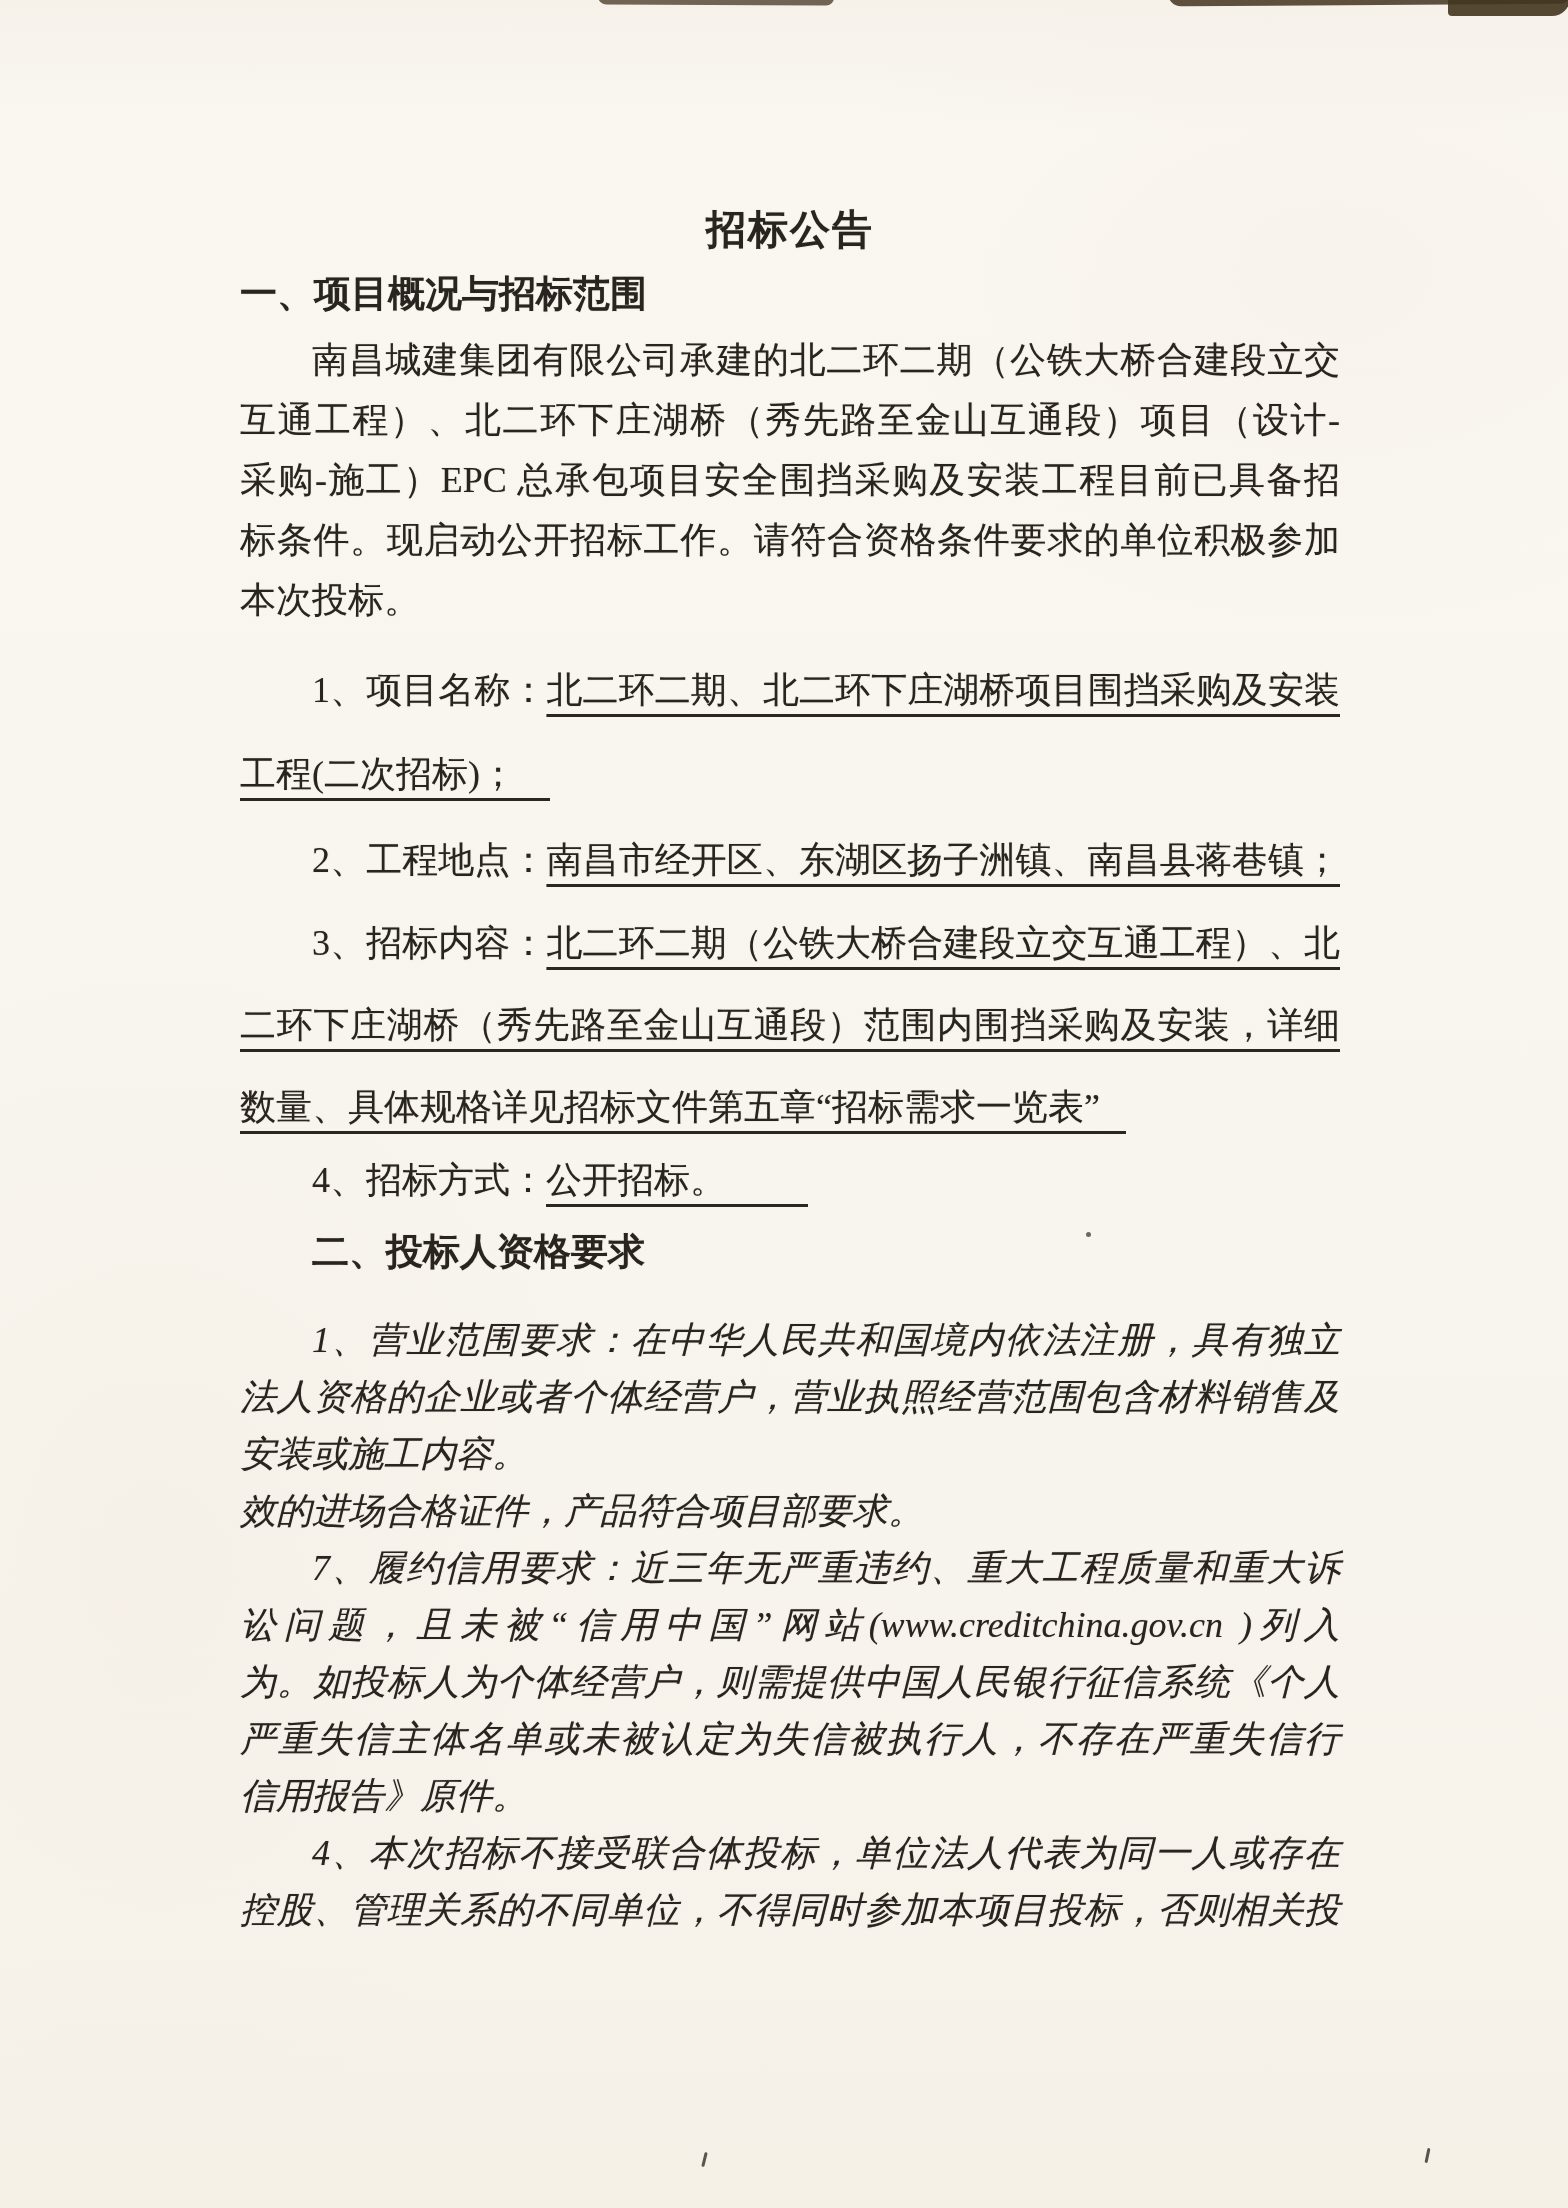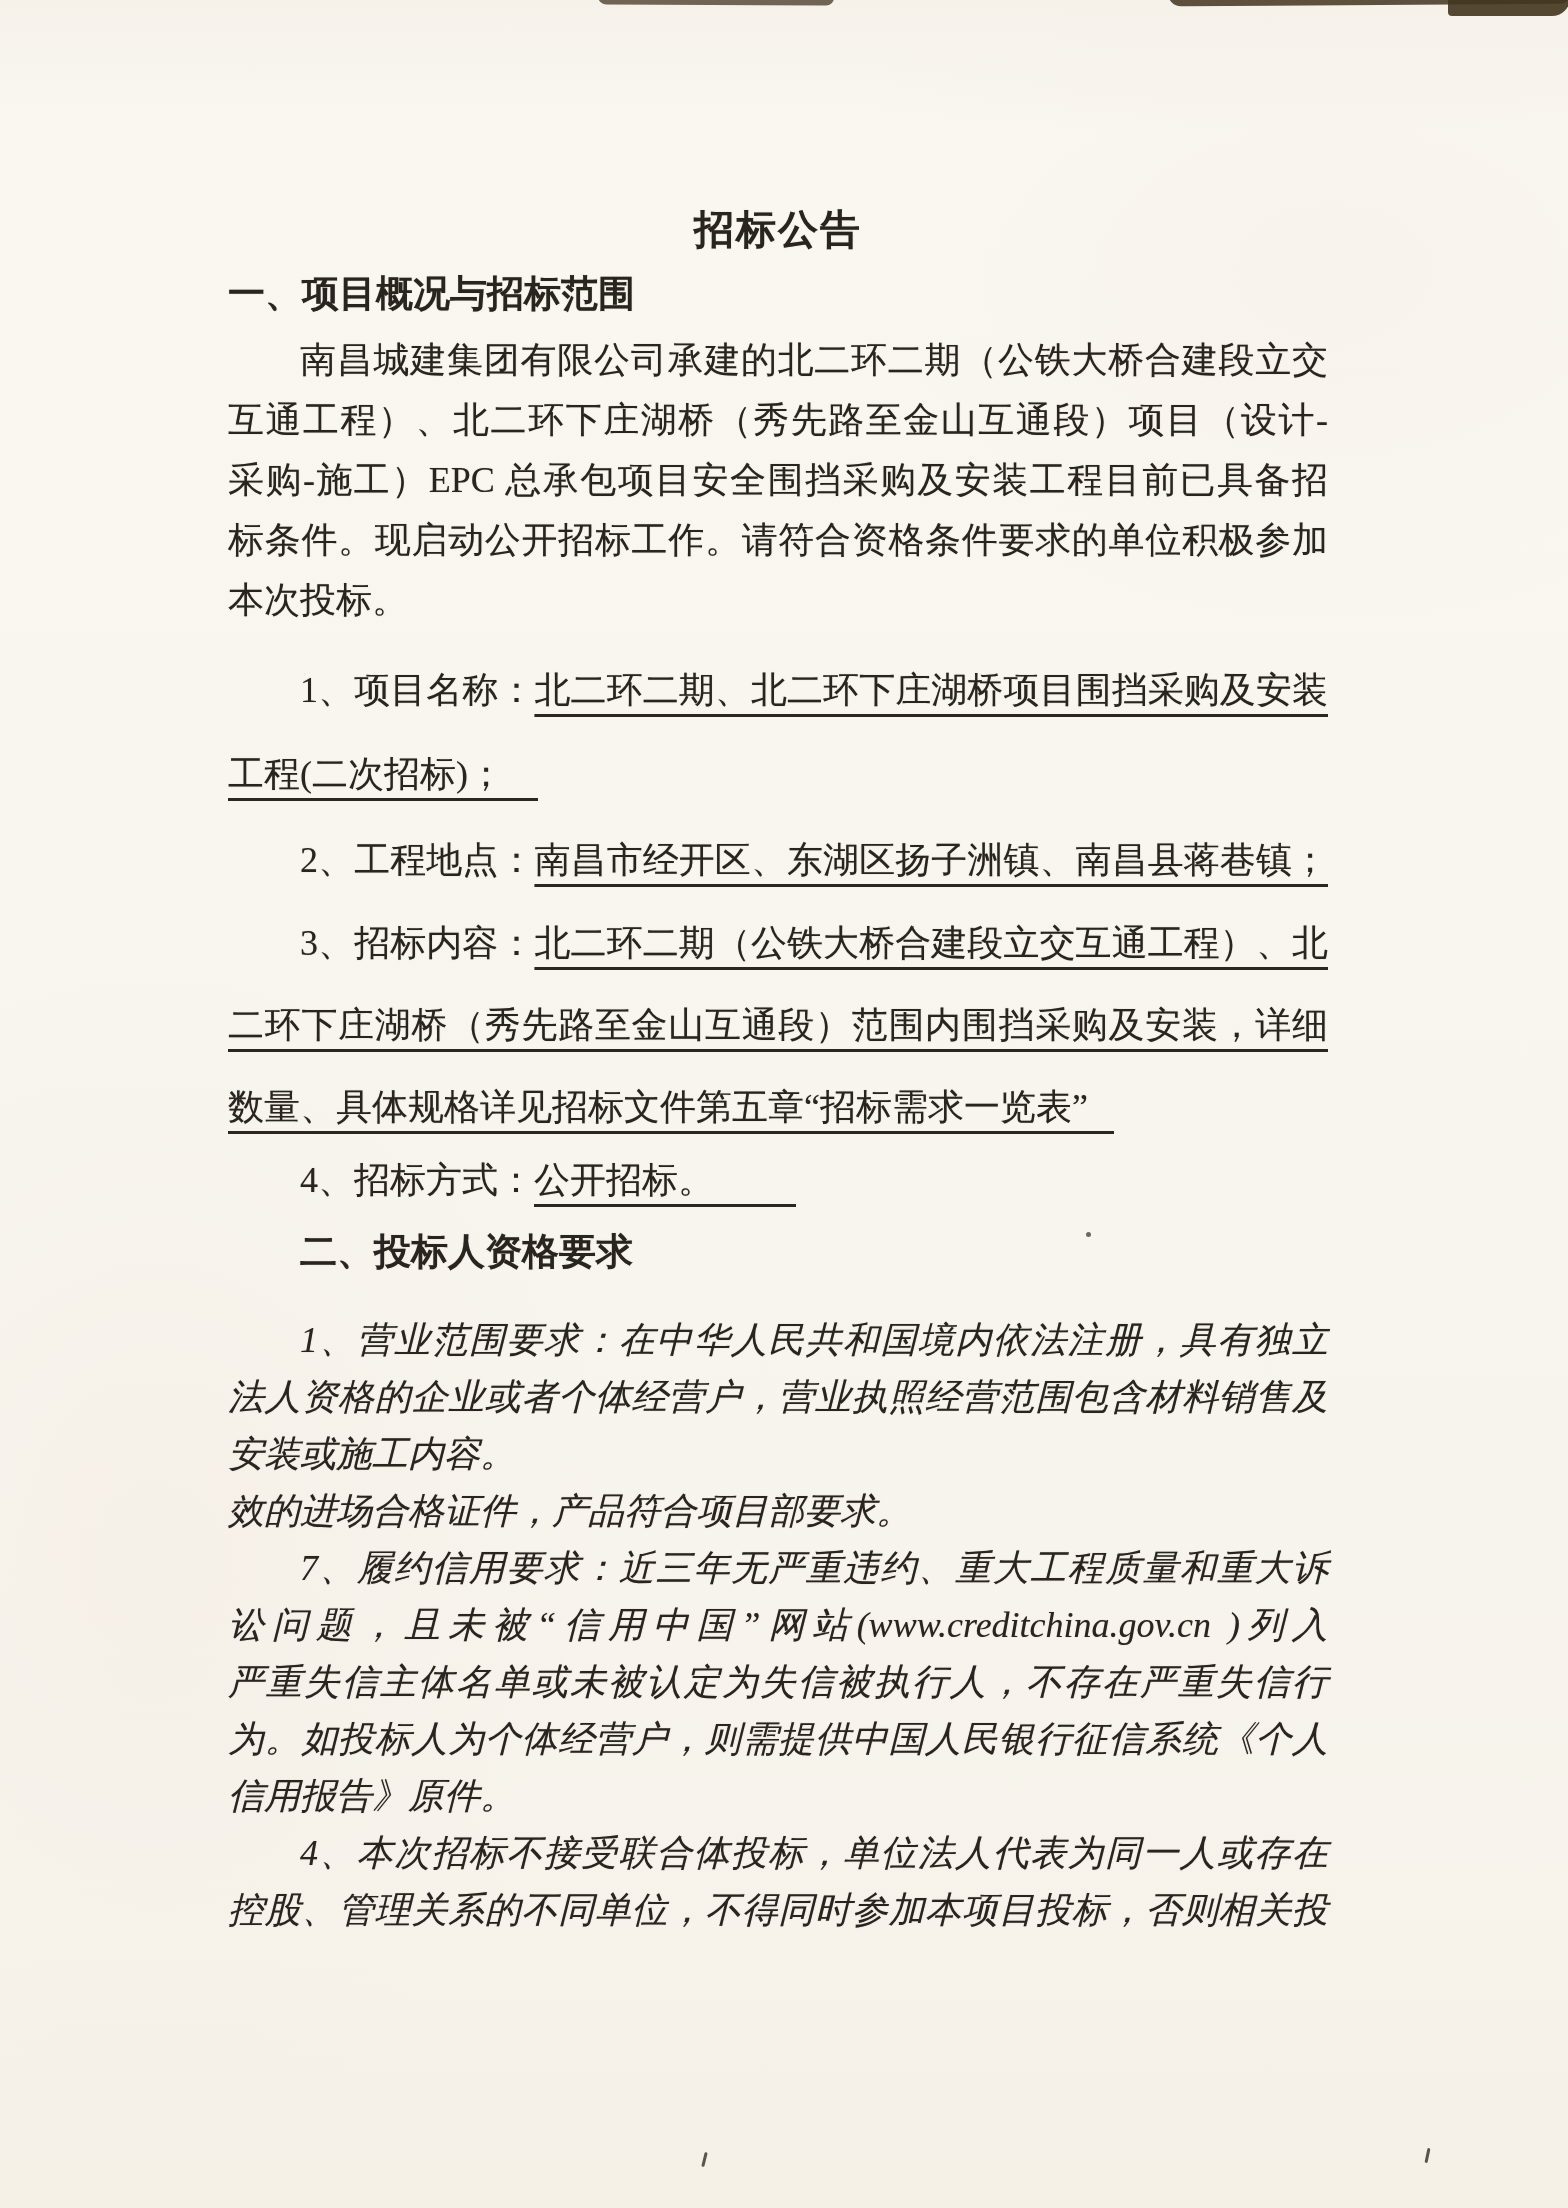--- a/index.html
+++ b/index.html
@@ -9,21 +9,21 @@
       radial-gradient(900px 600px at 85% 12%, rgba(236,208,198,.10), rgba(236,208,198,0) 60%),
       radial-gradient(700px 900px at 10% 70%, rgba(230,210,190,.10), rgba(230,210,190,0) 65%),
       linear-gradient(180deg,#f6f2ea 0%,#faf7f1 6%,#f8f5ee 55%,#f7f3eb 88%,#f4f0e6 100%);
     font-family:"Liberation Serif","DejaVu Serif",serif;
     color:#29241f;
   }
   .page{
     position:absolute;left:0;top:0;width:1568px;height:2208px;
   }
   .doc{
-    position:absolute;left:228px;top:0;width:1100px;
+    position:absolute;left:240px;top:0;width:1100px;
     font-size:36px;
     text-shadow:0 0 1px rgba(45,38,30,.35);
   }
   .title{
     margin-top:206px;line-height:48px;font-size:40px;font-weight:bold;
     text-align:center;letter-spacing:2px;
   }
   .block{margin:0;}
   .line{text-align:justify;}
   .fill{text-align-last:justify;}
@@ -105,22 +105,22 @@
           <div class="line ind fill"><span>1、营业范围要求：在中华人民共和国境内依法注册，具有独立</span></div>
           <div class="line fill"><span>法人资格的企业或者个体经营户，营业执照经营范围包含材料销售及</span></div>
           <div class="line"><span>安装或施工内容。</span></div>
         </div>
         <div class="block s2">
           <div class="line"><span>效的进场合格证件，产品符合项目部要求。</span></div>
         </div>
         <div class="block s2">
           <div class="line ind fill"><span>7、履约信用要求：近三年无严重违约、重大工程质量和重大诉</span></div>
           <div class="line fill"><span>讼问题，且未被“信用中国”网站(www.creditchina.gov.cn )列入</span></div>
+          <div class="line fill"><span>为。如投标人为个体经营户，则需提供中国人民银行征信系统《个人</span></div>
           <div class="line fill"><span>严重失信主体名单或未被认定为失信被执行人，不存在严重失信行</span></div>
-          <div class="line fill"><span>为。如投标人为个体经营户，则需提供中国人民银行征信系统《个人</span></div>
           <div class="line"><span>信用报告》原件。</span></div>
         </div>
         <div class="block s2">
           <div class="line ind fill"><span>4、本次招标不接受联合体投标，单位法人代表为同一人或存在</span></div>
           <div class="line fill"><span>控股、管理关系的不同单位，不得同时参加本项目投标，否则相关投</span></div>
         </div>
       </div>
   </div>
 </div>
 

